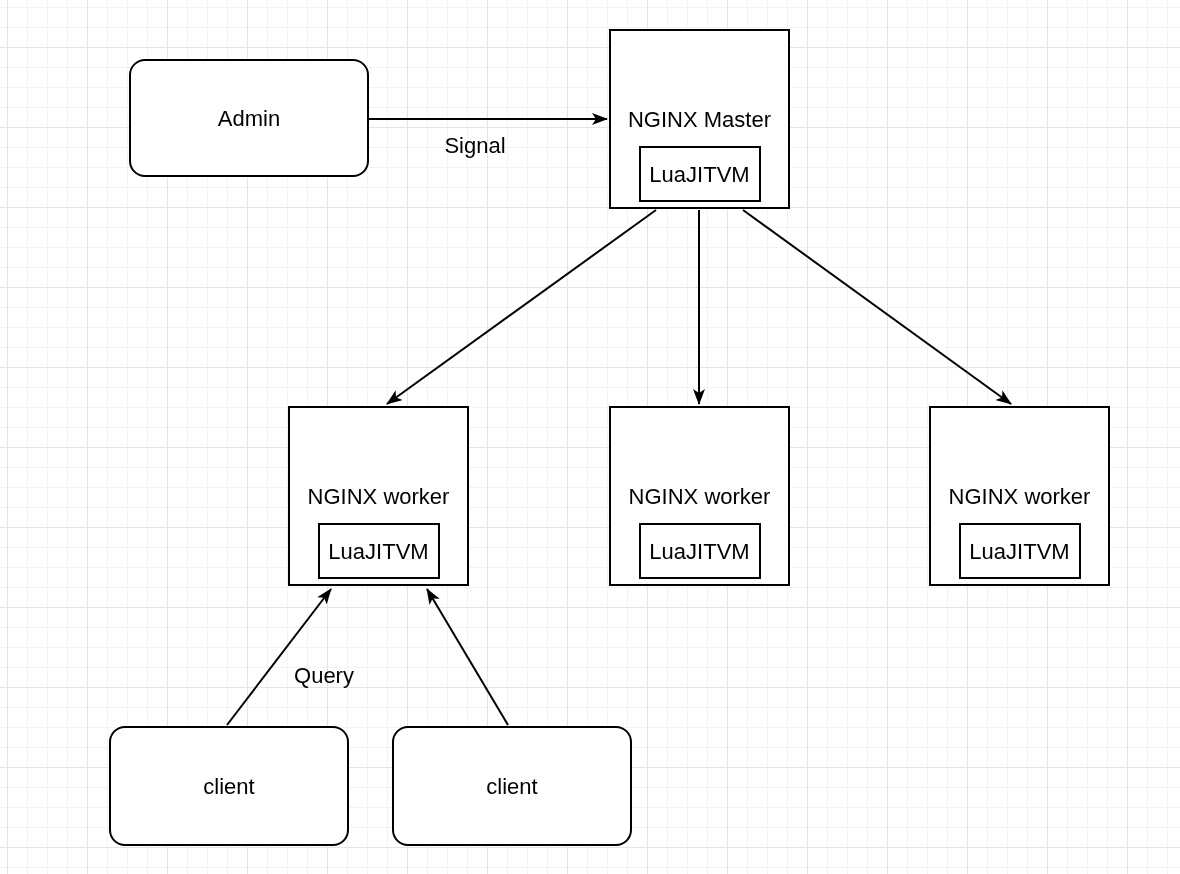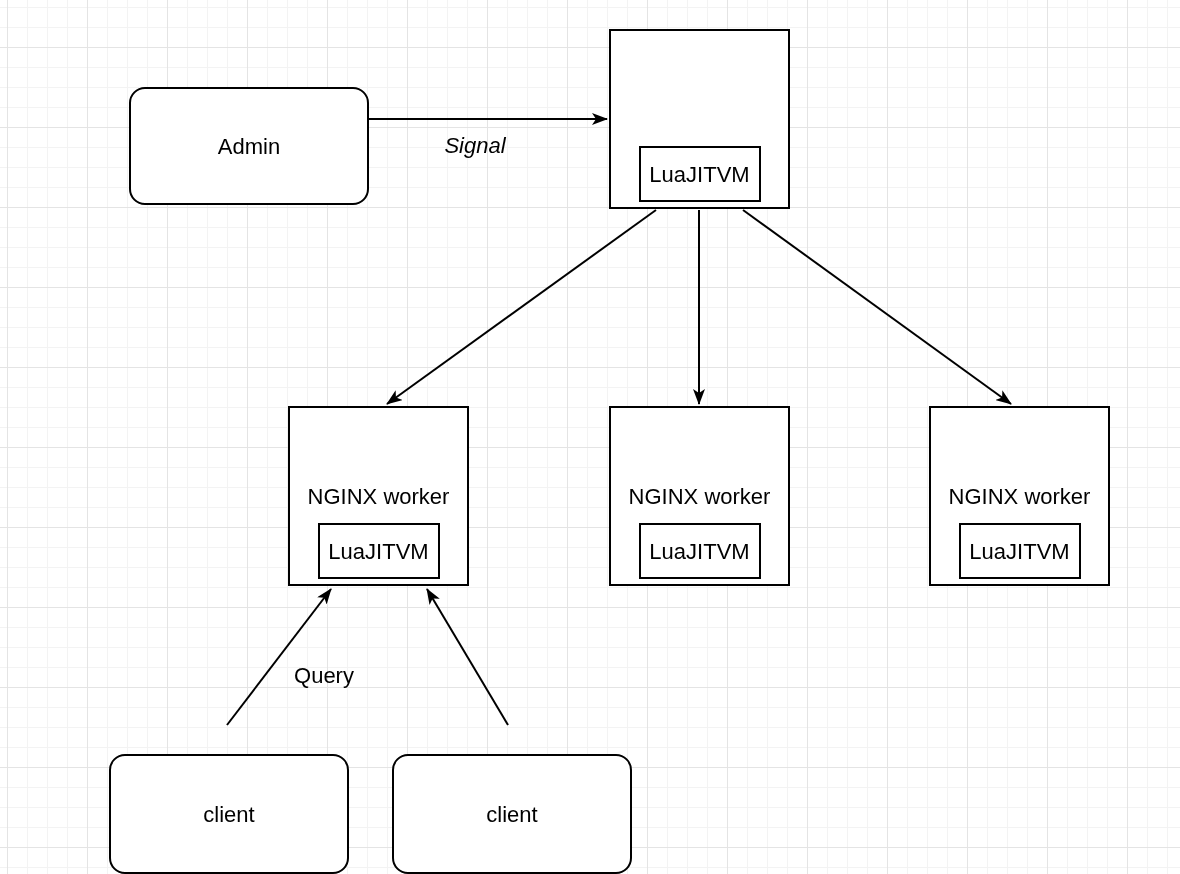--- a/index.html
+++ b/index.html
@@ -38,21 +38,20 @@
     border: 2px solid #000000;
     color: #000000;
     font-size: 22px;
     line-height: 27px;
   }
   .node.rounded {
     border-radius: 16px;
     display: flex;
     align-items: center;
     justify-content: center;
-    margin-top: 28px;
   }
   .node.square .main-label {
     position: absolute;
     left: 0; right: 0;
     top: 50%;
     transform: translateY(-50%);
     text-align: center;
     white-space: nowrap;
   }
   .vm-box {
@@ -79,21 +78,21 @@
     white-space: nowrap;
   }
   
   #node-admin   { left: 129px; top: 59px;  width: 240px; height: 118px; }
   #node-master  { left: 609px; top: 29px;  width: 181px; height: 180px; }
   #node-worker1 { left: 288px; top: 406px; width: 181px; height: 180px; }
   #node-worker2 { left: 609px; top: 406px; width: 181px; height: 180px; }
   #node-worker3 { left: 929px; top: 406px; width: 181px; height: 180px; }
   #node-client1 { left: 109px; top: 726px; width: 240px; height: 120px; }
   #node-client2 { left: 392px; top: 726px; width: 240px; height: 120px; }
-  #label-signal { left: 475px; top: 146px; font-style: italic; }
+  #label-signal { left: 475px; top: 146px; }
   #label-query  { left: 324px; top: 676px; }
 </style>
 </head>
 <body>
 
 <div class="canvas">
 
   <svg class="edges" viewBox="0 0 1180 874">
     <defs>
       <marker id="arrow" viewBox="0 0 16 12" refX="15" refY="6" markerWidth="16" markerHeight="12" markerUnits="userSpaceOnUse" orient="auto">
@@ -106,20 +105,21 @@
     <path class="edge" d="M743,210 L1011,404" marker-end="url(#arrow)"></path>
     <path class="edge" d="M227,725 L331,589" marker-end="url(#arrow)"></path>
     <path class="edge" d="M508,725 L427,589" marker-end="url(#arrow)"></path>
   </svg>
 
   <div class="node rounded" id="node-admin">
     <span class="main-label">Admin</span>
   </div>
 
   <div class="node square" id="node-master">
+    <span class="main-label">NGINX Master</span>
     <div class="vm-box">
       <span>LuaJIT</span>
       <span>VM</span>
     </div>
   </div>
 
   <div class="node square" id="node-worker1">
     <span class="main-label">NGINX worker</span>
     <div class="vm-box">
       <span>LuaJIT</span>

